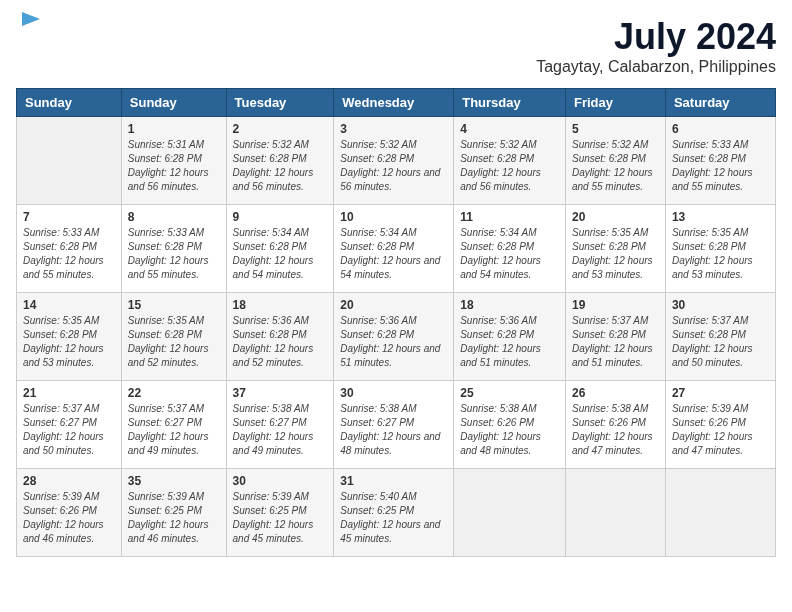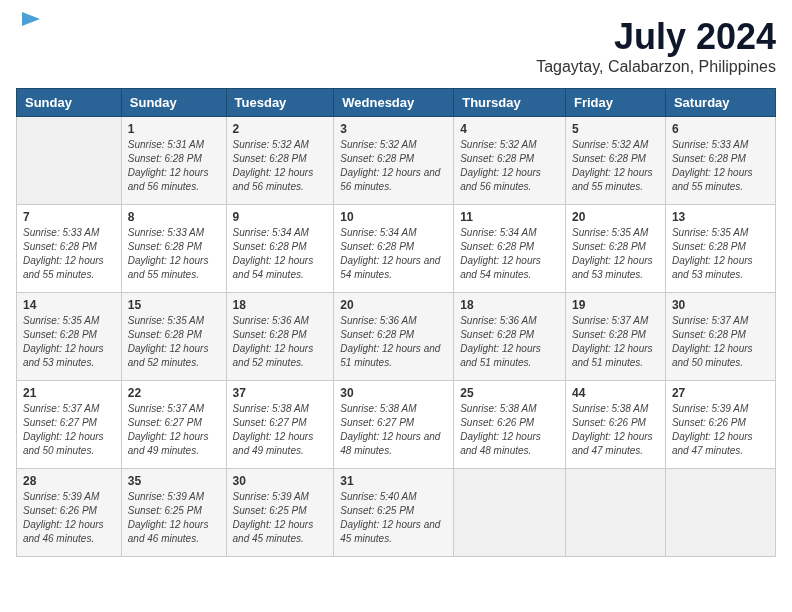--- a/index.html
+++ b/index.html
@@ -225,21 +225,21 @@
         </td>
         <td>
           <span class="day-number">30</span>
           <div class="day-detail">Sunrise: 5:38 AM<br>Sunset: 6:27 PM<br>Daylight: 12 hours and 48 minutes.</div>
         </td>
         <td>
           <span class="day-number">25</span>
           <div class="day-detail">Sunrise: 5:38 AM<br>Sunset: 6:26 PM<br>Daylight: 12 hours and 48 minutes.</div>
         </td>
         <td>
-          <span class="day-number">44</span>
+          <span class="day-number">26</span>
           <div class="day-detail">Sunrise: 5:38 AM<br>Sunset: 6:26 PM<br>Daylight: 12 hours and 47 minutes.</div>
         </td>
         <td>
           <span class="day-number">27</span>
           <div class="day-detail">Sunrise: 5:39 AM<br>Sunset: 6:26 PM<br>Daylight: 12 hours and 47 minutes.</div>
         </td>
       </tr>
       <tr>
         <td>
           <span class="day-number">28</span>

